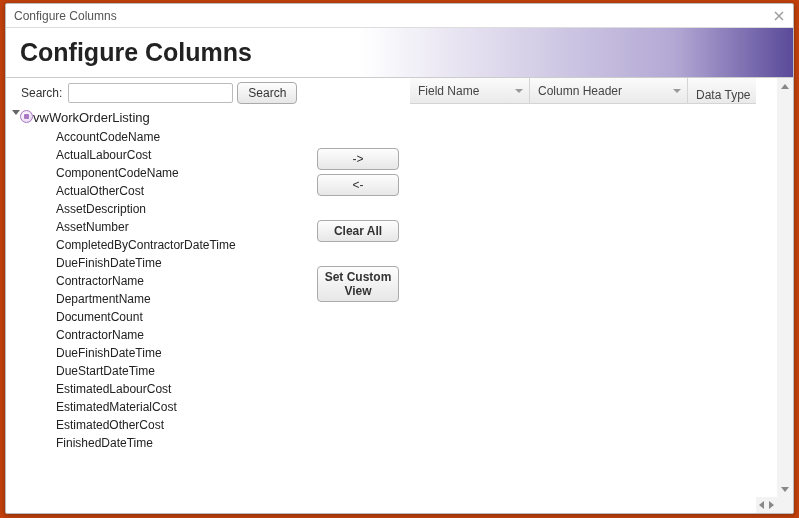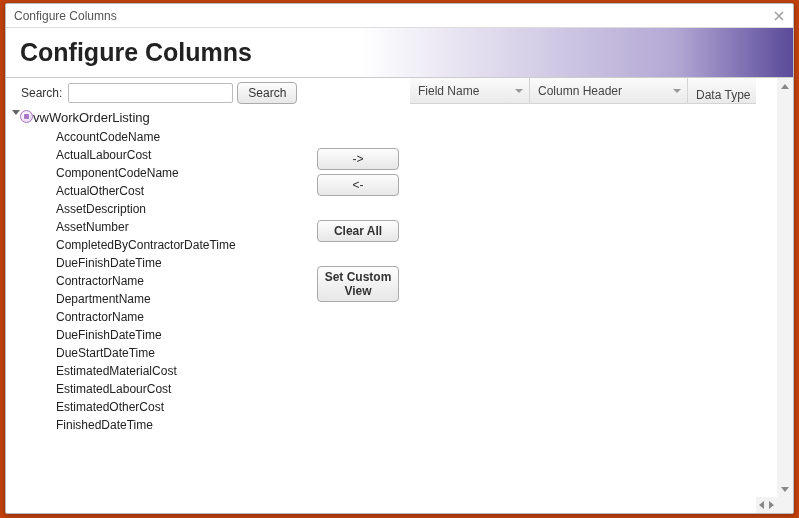--- a/index.html
+++ b/index.html
@@ -279,25 +279,26 @@
               <div class="tree-item">AccountCodeName</div>
               <div class="tree-item">ActualLabourCost</div>
               <div class="tree-item">ComponentCodeName</div>
               <div class="tree-item">ActualOtherCost</div>
               <div class="tree-item">AssetDescription</div>
               <div class="tree-item">AssetNumber</div>
               <div class="tree-item">CompletedByContractorDateTime</div>
               <div class="tree-item">DueFinishDateTime</div>
               <div class="tree-item">ContractorName</div>
               <div class="tree-item">DepartmentName</div>
+              <div class="tree-item">DocumentCount</div>
               <div class="tree-item">ContractorName</div>
               <div class="tree-item">DueFinishDateTime</div>
               <div class="tree-item">DueStartDateTime</div>
+              <div class="tree-item">EstimatedLabourCost</div>
               <div class="tree-item">EstimatedMaterialCost</div>
-              <div class="tree-item">EstimatedLabourCost</div>
               <div class="tree-item">EstimatedOtherCost</div>
               <div class="tree-item">FinishedDateTime</div>
             </div>
           </div>
         </div>
       </div>
 
       <div class="middle-panel">
         <button class="mid-btn">-&gt;</button>
         <button class="mid-btn gap-sm">&lt;-</button>

